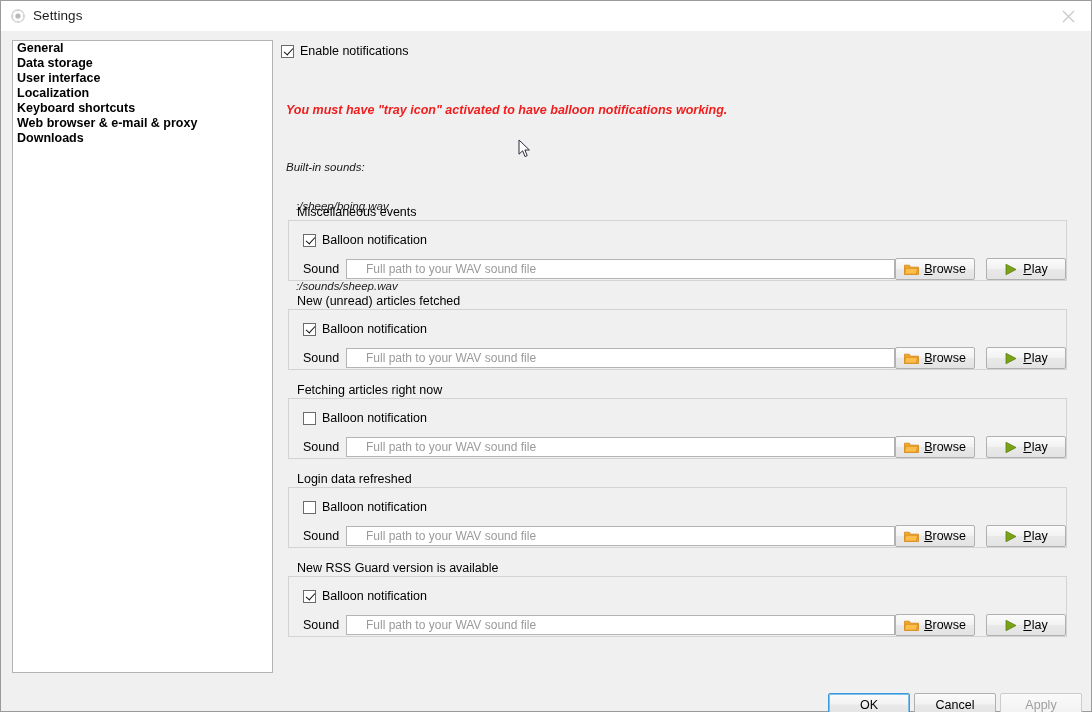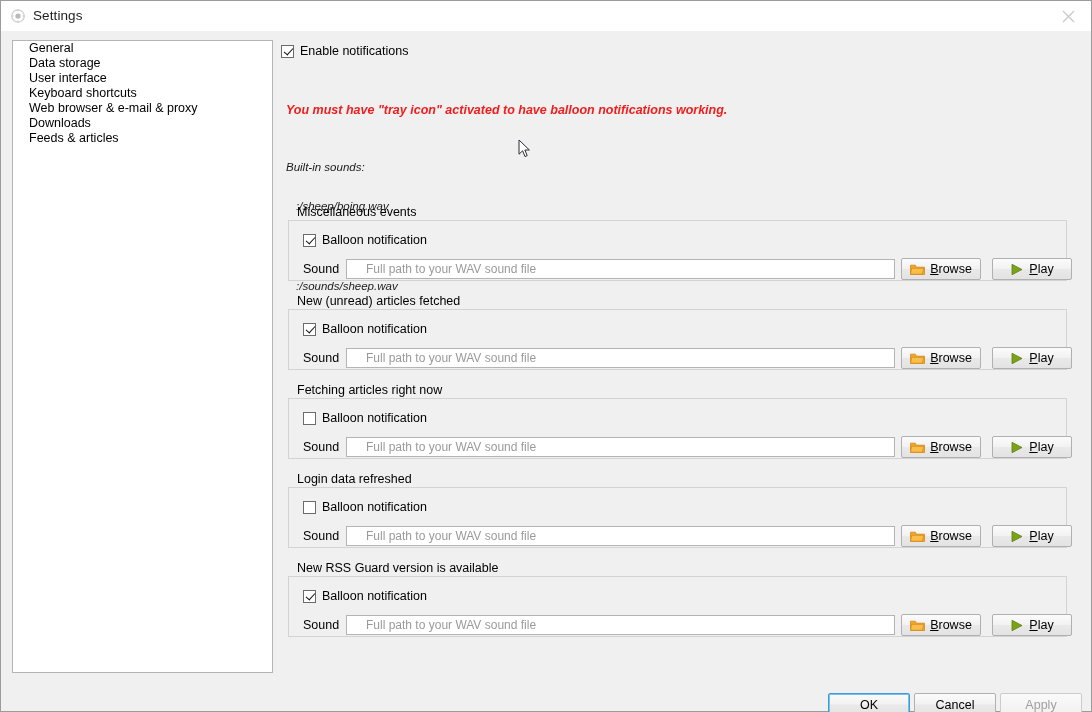--- a/index.html
+++ b/index.html
@@ -76,25 +76,26 @@
     width: 261px;
     height: 633px;
     box-sizing: border-box;
     background: #ffffff;
     border: 1px solid #b4b4b4;
     overflow: hidden;
   }
   .cat-item {
     height: 15px;
     line-height: 15px;
-    padding: 0 16px;
+    padding: 0 4px;
     font-size: 12.5px;
     color: #000;
     white-space: nowrap;
     cursor: default;
+    font-weight: bold;
   }
   .cat-item.selected {
     background: #0a7ad4;
     color: #ffffff;
   }
 
   
   #right-pane {
     position: absolute;
     left: 280px; top: 0;
@@ -220,21 +221,21 @@
     border-radius: 2px;
     background: linear-gradient(to bottom, #fbfbfb 0%, #f2f2f2 48%, #e9e9e9 52%, #e3e3e3 100%);
     display: inline-flex;
     align-items: center;
     justify-content: center;
     font-size: 12.5px;
     color: #000;
     cursor: default;
     white-space: nowrap;
   }
-  .btn-browse { width: 80px; margin-left: 6px; }
+  .btn-browse { width: 80px; }
   .btn-play { width: 80px; margin-left: 11px; }
   .btn .glyph { margin-right: 5px; display: inline-flex; }
   .btn .lbl u { text-decoration: underline; }
 
   
   #bottom-bar {
     position: absolute;
     left: 0; top: 646px;
     width: 1090px;
     height: 34px;
@@ -298,24 +299,24 @@
       </svg>
     </div>
   </div>
 
   <div id="content">
 
     <div id="category-list">
         <div class="cat-item"><span>General</span></div>
         <div class="cat-item"><span>Data storage</span></div>
         <div class="cat-item"><span>User interface</span></div>
+        <div class="cat-item"><span>Localization</span></div>
         <div class="cat-item"><span>Keyboard shortcuts</span></div>
         <div class="cat-item"><span>Web browser &amp; e-mail &amp; proxy</span></div>
         <div class="cat-item"><span>Downloads</span></div>
-        <div class="cat-item"><span>Feeds &amp; articles</span></div>
       </div>
 
     <div id="right-pane">
 
       <div id="enable-row">
         <span class="cb checked"></span>
         <span class="cb-label">Enable notifications</span>
       </div>
 
       <div id="warning">You must have "tray icon" activated to have balloon notifications working.</div>

